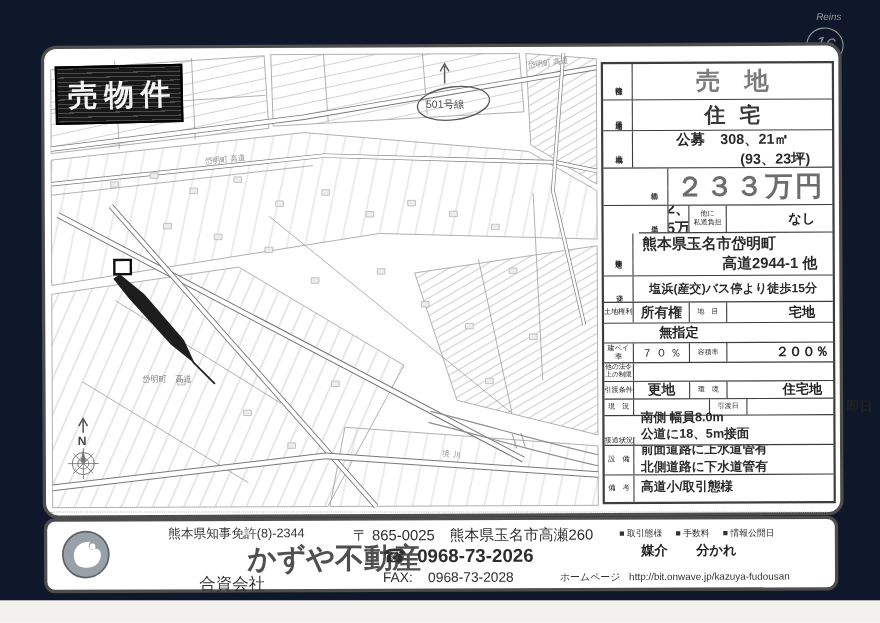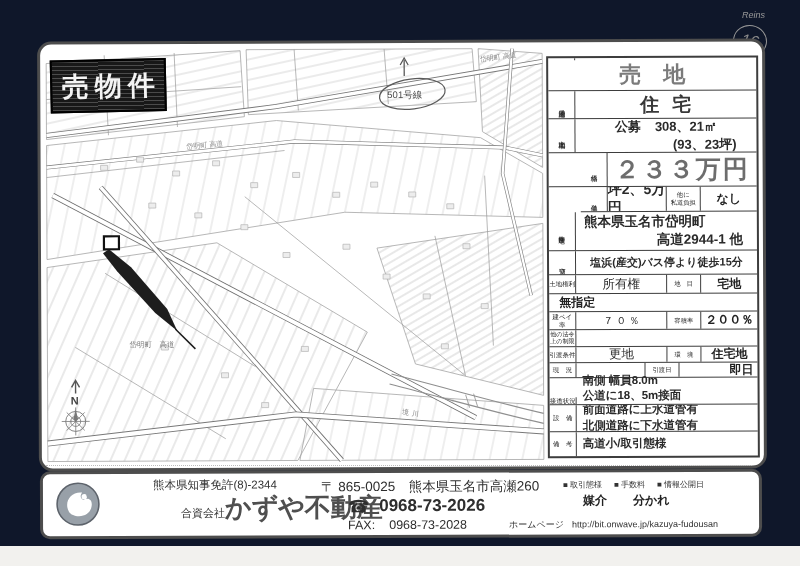--- a/index.html
+++ b/index.html
@@ -24,42 +24,42 @@
   .lbl{width:26px;min-width:26px;border-right:1px solid #3d3d3d;display:flex;flex-direction:column;
        align-items:center;justify-content:center;text-align:center;font-size:6.5px;color:#222;
        line-height:1.15;overflow:hidden;}
   .vert{writing-mode:vertical-rl;text-orientation:upright;letter-spacing:.5px;font-size:6.8px;}
   .val{flex:1;display:flex;flex-direction:column;align-items:center;justify-content:center;
        color:#2a2a2a;min-width:0;overflow:hidden;}
   .sublbl{width:33px;min-width:33px;border-left:1px solid #3d3d3d;border-right:1px solid #3d3d3d;
           display:flex;flex-direction:column;align-items:center;justify-content:center;
           font-size:6.3px;color:#222;line-height:1.25;text-align:center;overflow:hidden;}
   .subval{width:56px;min-width:56px;display:flex;align-items:center;justify-content:center;
-          font-weight:bold;font-size:12px;color:#222;}
+          font-weight:bold;font-size:12px;color:#222;padding-left:40px;}
   .v-type{font-size:22px;font-weight:bold;color:#7b7b7b;letter-spacing:22px;margin-right:-22px;}
   .v-use{font-size:19px;font-weight:bold;color:#383838;letter-spacing:13px;margin-right:-13px;}
   .v-area{font-size:13px;font-weight:bold;}
   .v-area .gap{display:inline-block;width:14px;}
   .v-area2{font-size:13px;font-weight:bold;align-self:flex-end;padding-right:20px;}
   .v-price{font-size:25px;font-weight:bold;color:#6d6d6d;letter-spacing:2px;}
   .v-unit{font-size:14px;font-weight:bold;}
   .v-loc{font-size:13.5px;font-weight:bold;align-self:flex-start;padding-left:8px;}
   .v-loc2{align-self:flex-end;padding-right:14px;padding-left:0;}
   .v-trans{font-size:11px;font-weight:bold;}
-  .v-std{font-size:12.5px;font-weight:normal;}
+  .v-std{font-size:12.5px;font-weight:bold;}
   .v-pct{font-size:10px;font-weight:normal;letter-spacing:3px;margin-right:-3px;}
   .v-two{font-size:11.5px;font-weight:bold;align-self:flex-start;padding-left:6px;line-height:1.35;}
   
   .dotline{position:absolute;left:46px;top:465px;width:706px;border-top:1px dotted #bcbcbc;}
   .strip{position:absolute;left:40px;top:470px;width:716px;height:62px;background:#fff;
          border:3px solid #4d4d4d;border-radius:10px;transform:rotate(-0.2deg);}
   .strip *{position:absolute;white-space:nowrap;}
   .logo{left:12px;top:7px;width:46px;height:46px;}
   .license{left:110px;top:4px;font-size:11.5px;color:#333;}
-  .entity{left:138px;top:32px;font-size:11px;color:#333;}
+  .entity{left:138px;top:48px;font-size:15px;color:#333;}
   .cname{left:182px;top:17px;font-size:26px;font-weight:bold;color:#4f4f4f;}
   .postal{left:278px;top:5px;font-size:13.5px;color:#2e2e2e;}
   .telline{left:305px;top:23px;font-size:17px;font-weight:bold;color:#2e2e2e;}
   .telline .telicon{position:static;font-weight:normal;margin-right:10px;}
   .faxline{left:305px;top:45px;font-size:12.5px;color:#2e2e2e;}
   .faxline .faxno{position:static;margin-left:14px;}
   .deal-labels{left:520px;top:7px;font-size:8px;color:#333;}
   .deal-labels span{position:static;margin-right:12px;}
   .deal-values{left:540px;top:20px;font-size:12px;font-weight:bold;color:#222;}
   .deal-values .fee{position:static;margin-left:26px;}
@@ -209,21 +209,21 @@
         </g>
       </svg>
     </div>
 
     <div class="stamp">
       <span>売物件</span>
     </div>
 
     <div class="lst">
 
-      <div class="row" style="height:32px;flex-direction:column;">
+      <div class="row" style="height:32px;">
         <div class="lbl">
             <span class="vert">物件種目</span>
           </div>
         <div class="val">
             <span class="v-type">売地</span>
           </div>
       </div>
 
       <div class="row" style="height:27px;">
         <div class="lbl">

